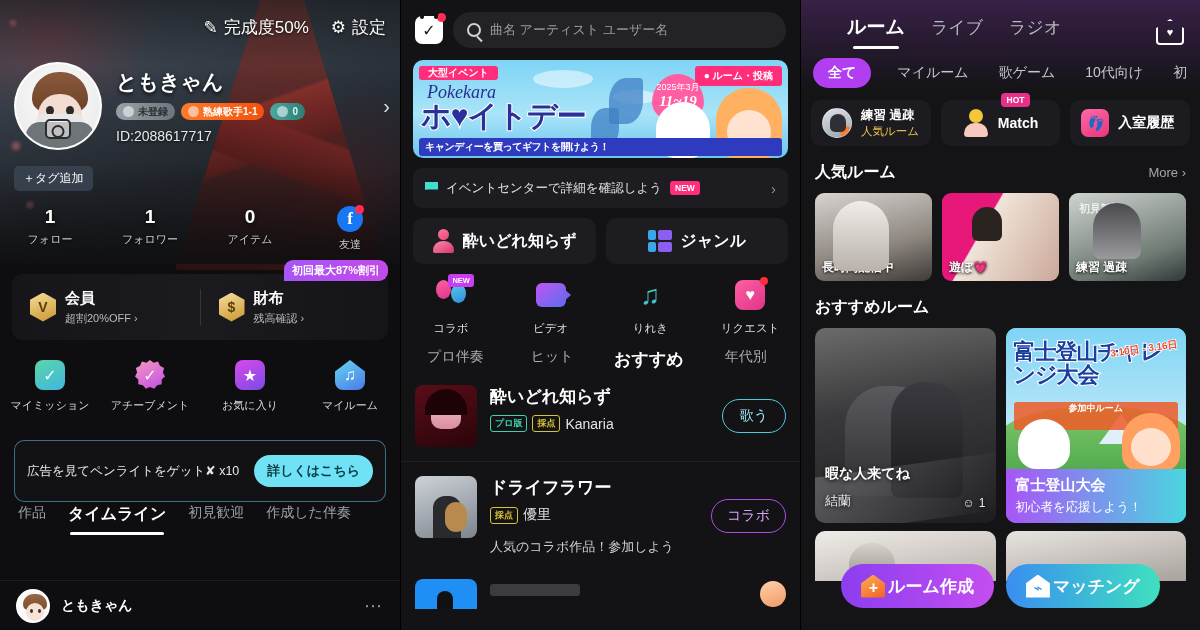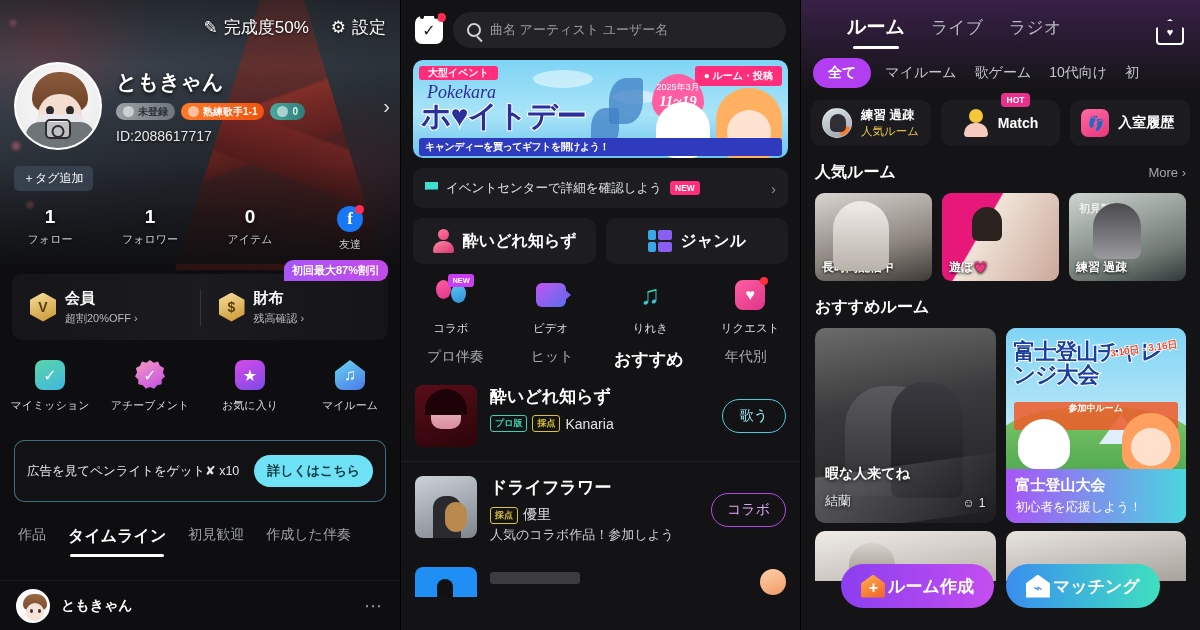--- a/index.html
+++ b/index.html
@@ -119,21 +119,21 @@
     clip-path: polygon(50% 0,100% 38%,100% 100%,0 100%,0 38%); }
   .p1-gi .lab { font-size: 11px; color: #d6d8db; }
   .p1-ad {
     position: absolute; top: 440px; left: 14px; right: 14px; height: 62px; z-index: 4;
     border: 1px solid rgba(90,190,220,.55); border-radius: 10px;
     display: flex; align-items: center; justify-content: space-between; padding: 0 12px;
     background: rgba(255,255,255,.02);
   }
   .p1-ad .txt { font-size: 12.5px; color: #e4e6e8; line-height: 1.5; max-width: 225px; }
   .p1-ad .btn { background: #6fe3f5; color: #0b3a44; font-size: 13px; font-weight: bold; padding: 7px 13px; border-radius: 16px; white-space: nowrap; }
-  .p1-tabs { position: absolute; top: 526px; left: 0; right: 0; display: flex; gap: 22px; padding-left: 18px; z-index: 4; }
+  .p1-tabs { position: absolute; top: 504px; left: 0; right: 0; display: flex; gap: 22px; padding-left: 18px; z-index: 4; }
   .p1-tab { font-size: 14px; color: #9ea1a6; position: relative; padding-bottom: 12px; white-space: nowrap; }
   .p1-tab.on { color: #fff; font-weight: bold; font-size: 16px; }
   .p1-tab.on::after { content:''; position:absolute; bottom: 2px; left: 2px; right: 2px; height: 3px; background: #fff; border-radius: 2px; }
   .p1-feed { position: absolute; top: 580px; left: 0; right: 0; bottom: 0; border-top: 1px solid rgba(255,255,255,.07); padding: 14px 16px; display: flex; align-items: center; gap: 11px; z-index: 4; }
   .avatar-sm { width: 34px; height: 34px; border-radius: 50%; flex: none; position: relative; overflow: hidden;
     background: #fafafa; border: 2px solid #fff; }
   .avatar-sm .h { position:absolute;top:3px;left:5px;width:24px;height:16px;background:linear-gradient(180deg,#9a6844,#7a4c2c);border-radius:12px 12px 6px 6px; }
   .avatar-sm .f { position:absolute;top:12px;left:8px;width:18px;height:18px;background:#f6e2d6;border-radius:9px; }
   .avatar-sm .e1,.avatar-sm .e2 { position:absolute;top:18px;width:3px;height:4px;background:#333;border-radius:50%; }
   .avatar-sm .e1{left:12px;} .avatar-sm .e2{left:20px;}
@@ -207,21 +207,21 @@
   .th1::after { content:''; position:absolute; top:4px; left:10px; width:42px;height:26px;background:#1d0208;border-radius:21px 21px 0 0; }
   .th2 { background: linear-gradient(160deg,#cdd2d8,#7d848c); }
   .th2::before { content:''; position:absolute; bottom:0; left:18px; width:28px;height:42px;background:#2a2a2e;border-radius:12px 12px 0 0; }
   .th2::after { content:''; position:absolute; bottom:6px; left:30px; width:22px;height:30px;background:#b98a4e;border-radius:11px; }
   .p2-song .meta { flex: 1; min-width: 0; }
   .song-title { font-size: 17px; font-weight: bold; margin-bottom: 7px; }
   .song-line { display: flex; align-items: center; gap: 5px; flex-wrap: wrap; }
   .tag-pro { border: 1px solid #3fd0b0; color: #3fd0b0; font-size: 9px; font-weight: bold; padding: 1px 4px; border-radius: 3px; }
   .tag-score { border: 1px solid #d8c23a; color: #d8c23a; font-size: 9px; font-weight: bold; padding: 1px 4px; border-radius: 3px; }
   .song-artist { font-size: 14px; color: #e2e4e6; }
-  .song-sub { font-size: 13px; color: #d0d2d5; margin-top: 2px; line-height: 1.45; }
+  .song-sub { font-size: 13px; color: #d0d2d5; margin-top: 14px; line-height: 1.45; }
   .btn-sing { border: 1px solid #4fc9e0; color: #9fe7f5; font-size: 14px; padding: 7px 17px; border-radius: 18px; align-self: center; white-space: nowrap; }
   .btn-collab { border: 1px solid #b14ae8; color: #d9a6f7; font-size: 14px; padding: 7px 15px; border-radius: 18px; align-self: center; white-space: nowrap; }
   .p2-song3 { display: flex; gap: 13px; padding: 8px 14px 0; }
   .th3 { width: 62px; height: 30px; border-radius: 8px 8px 0 0; background: #1f8ef5; position: relative; overflow: hidden; }
   .th3::after { content:''; position:absolute; top:12px; left:22px; width:16px;height:20px;background:#111;border-radius:8px 8px 4px 4px; }
   .p2-s3-meta { flex: 1; }
   .p2-s3-bar { height: 12px; width: 90px; background: #3b3b40; border-radius: 3px; margin-top: 5px; }
   .p2-s3-circ { width: 26px; height: 26px; border-radius: 50%; background: linear-gradient(160deg,#ffd0a8,#f09a6a); margin-top: 2px; }
 
   
@@ -229,21 +229,21 @@
   .p3-topglow { position: absolute; top: 0; left: 0; right: 0; height: 90px;
     background: linear-gradient(180deg, rgba(140,60,180,.30), rgba(20,20,23,0)); }
   .p3-nav { position: relative; display: flex; align-items: center; gap: 26px; padding: 14px 16px 0 46px; }
   .p3-navitem { font-size: 17px; color: #b9bcc0; position: relative; padding-bottom: 10px; }
   .p3-navitem.on { color: #fff; font-weight: bold; font-size: 19px; }
   .p3-navitem.on::after { content:''; position:absolute; bottom: 1px; left: 6px; right: 6px; height: 3px; background: #fff; border-radius: 2px; }
   .home-icon { margin-left: auto; width: 28px; height: 26px; position: relative; }
   .home-icon::before { content:''; position:absolute; inset:0; border: 2px solid #fff; border-radius: 4px;
     clip-path: polygon(50% 0,100% 36%,100% 100%,0 100%,0 36%); }
   .home-icon::after { content:'♥'; position:absolute; top:7px; left:0; right:0; text-align:center; font-size:11px; color:#fff; }
-  .p3-chips { position: relative; display: flex; gap: 10px; padding: 8px 0 0 12px; align-items: center; }
+  .p3-chips { position: relative; display: flex; gap: 22px; padding: 8px 0 0 12px; align-items: center; }
   .chip { font-size: 14px; color: #c5c8cc; white-space: nowrap; padding: 6px 4px; }
   .chip.on { background: #b13ef0; color: #fff; font-weight: bold; padding: 6px 15px; border-radius: 16px; }
   .p3-actions { display: flex; gap: 10px; padding: 12px 10px 0; }
   .act-card { flex: 1; height: 46px; background: #1c1c20; border-radius: 10px; display: flex; align-items: center; gap: 9px; padding: 0 11px; position: relative; }
   .act-av { width: 30px; height: 30px; border-radius: 50%; flex: none; position: relative; overflow: hidden;
     background: linear-gradient(160deg,#dfe3e8,#9aa3ad); border: 1px solid rgba(255,255,255,.3); }
   .act-av::after { content:''; position:absolute; top:5px; left:7px; width:16px;height:18px;background:#2f2f35;border-radius:8px 8px 5px 5px; }
   .act-av .mini { position: absolute; bottom: -1px; right: -1px; width: 12px; height: 12px; border-radius: 50%; background: #ff7a2a; }
   .act-txt .l1 { font-size: 12.5px; font-weight: bold; line-height: 1.25; }
   .act-txt .l2 { font-size: 11.5px; color: #e8c24a; line-height: 1.25; }

